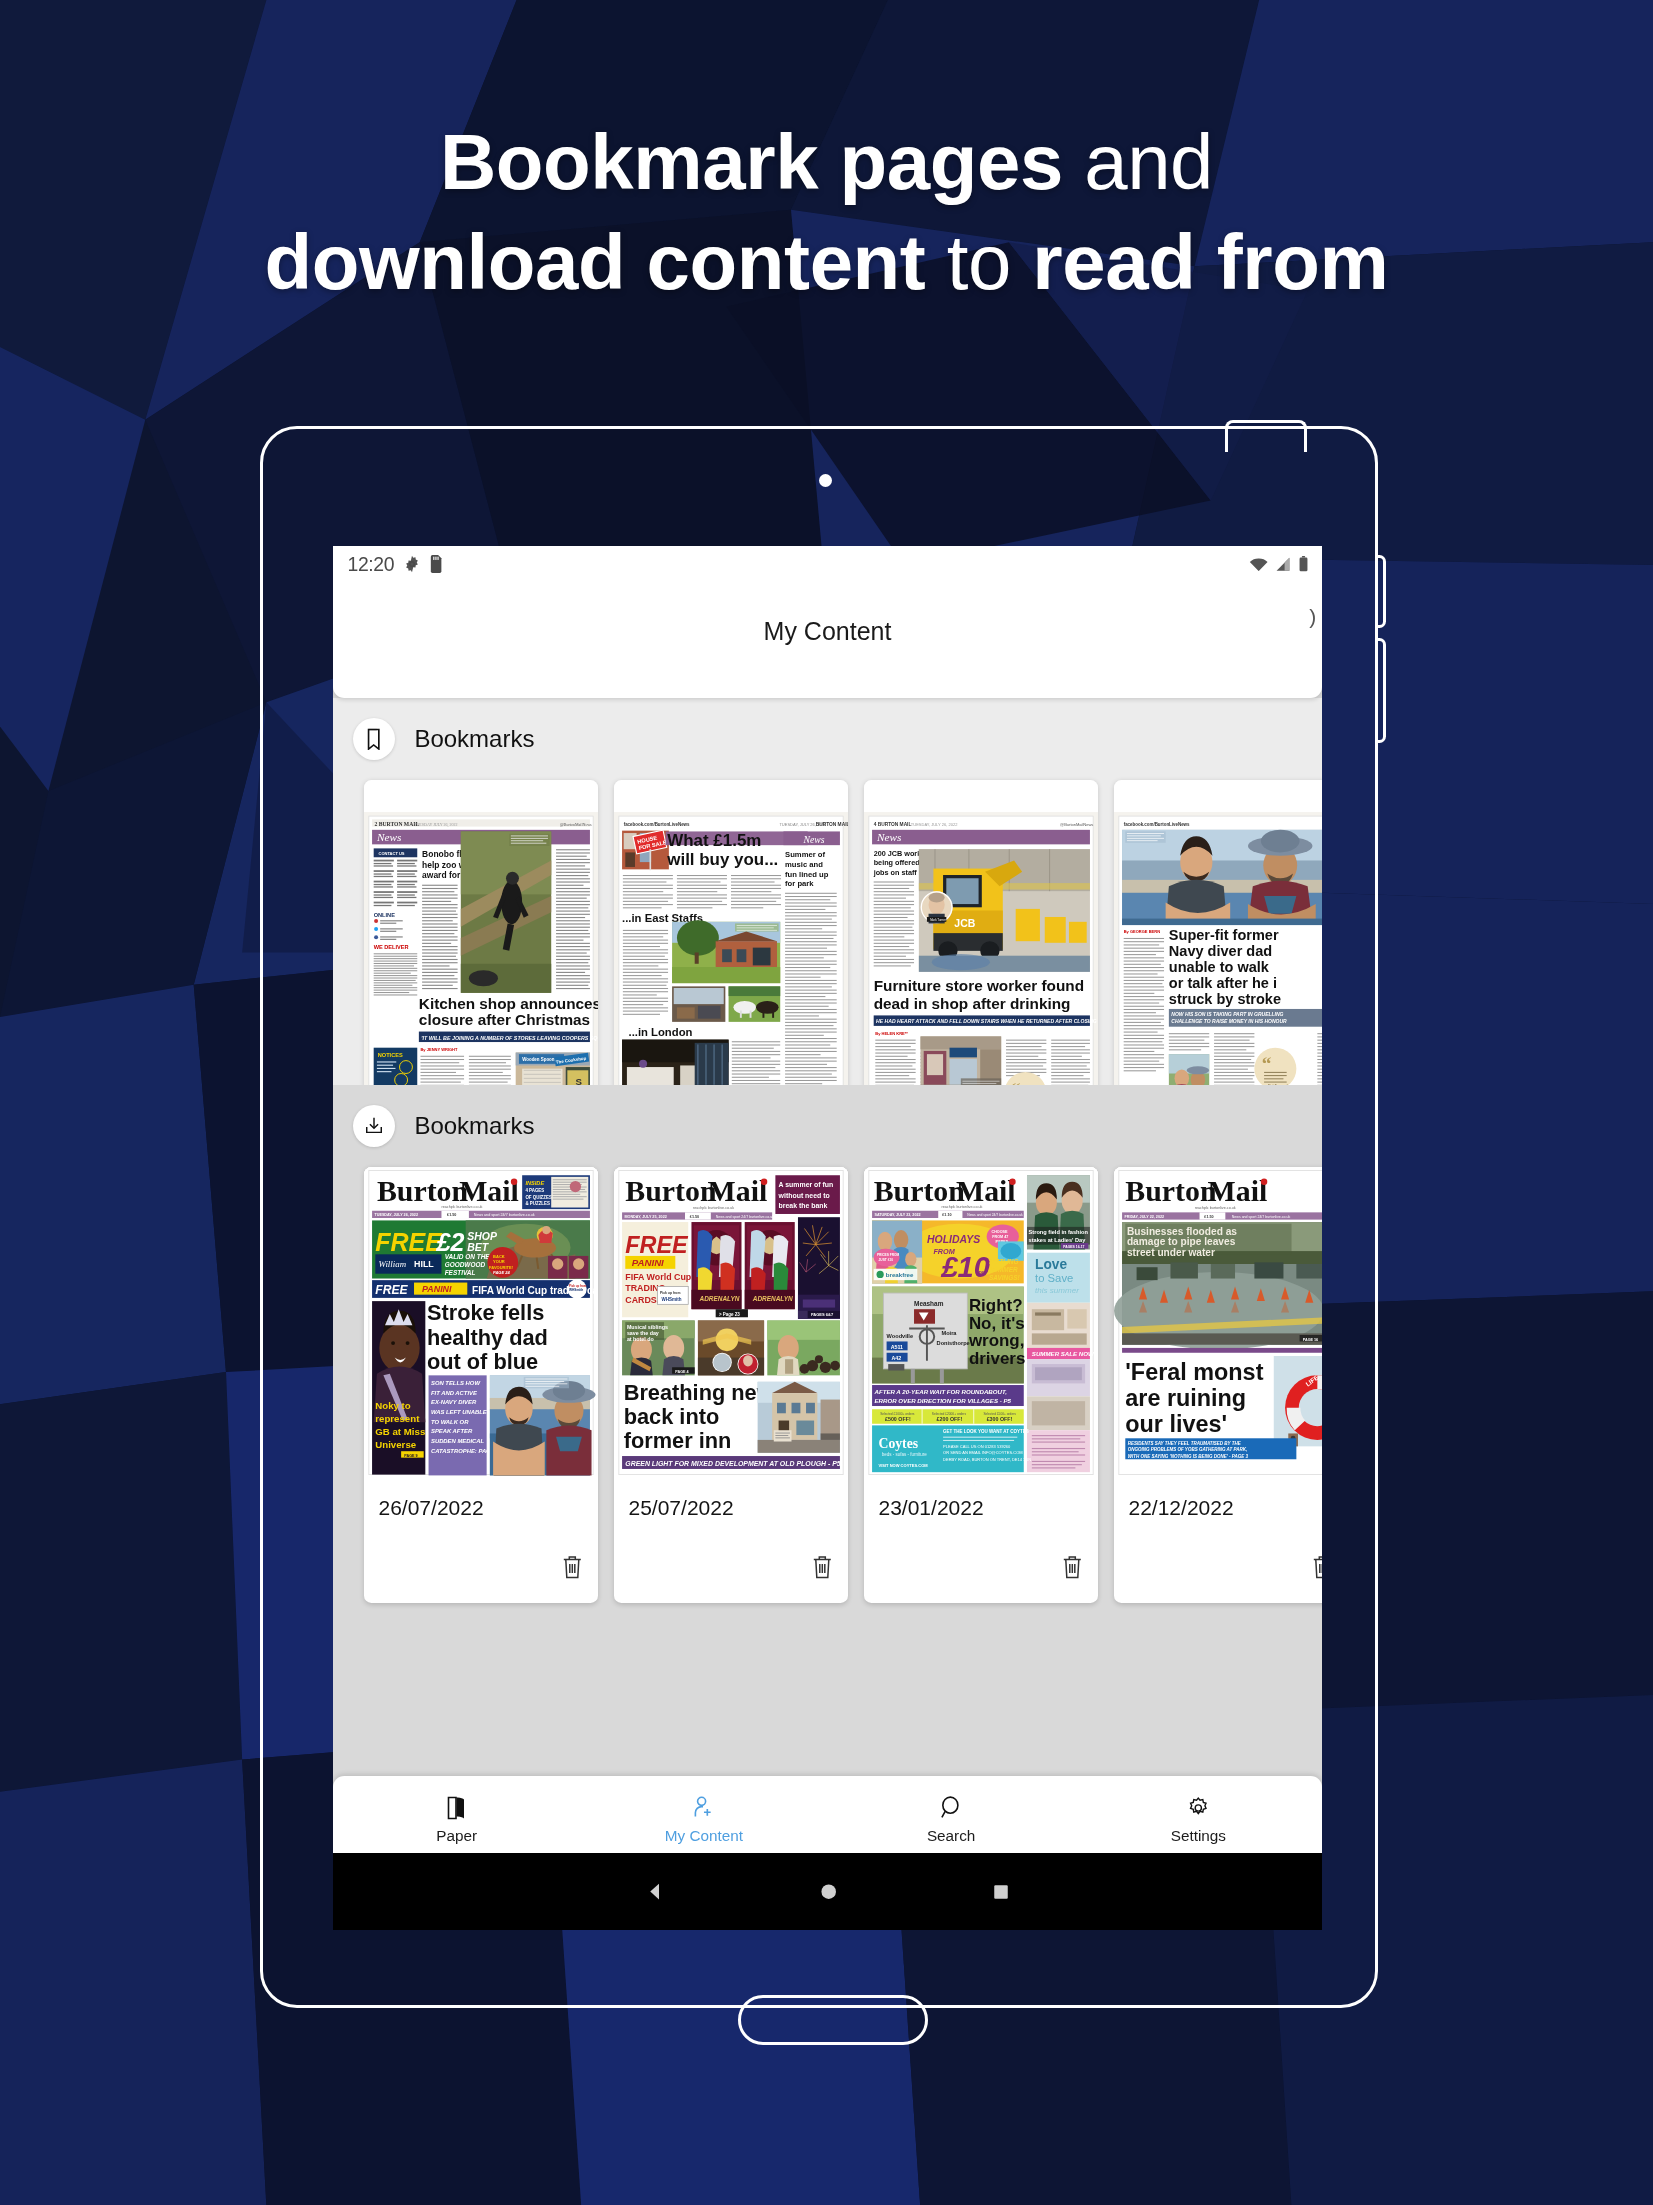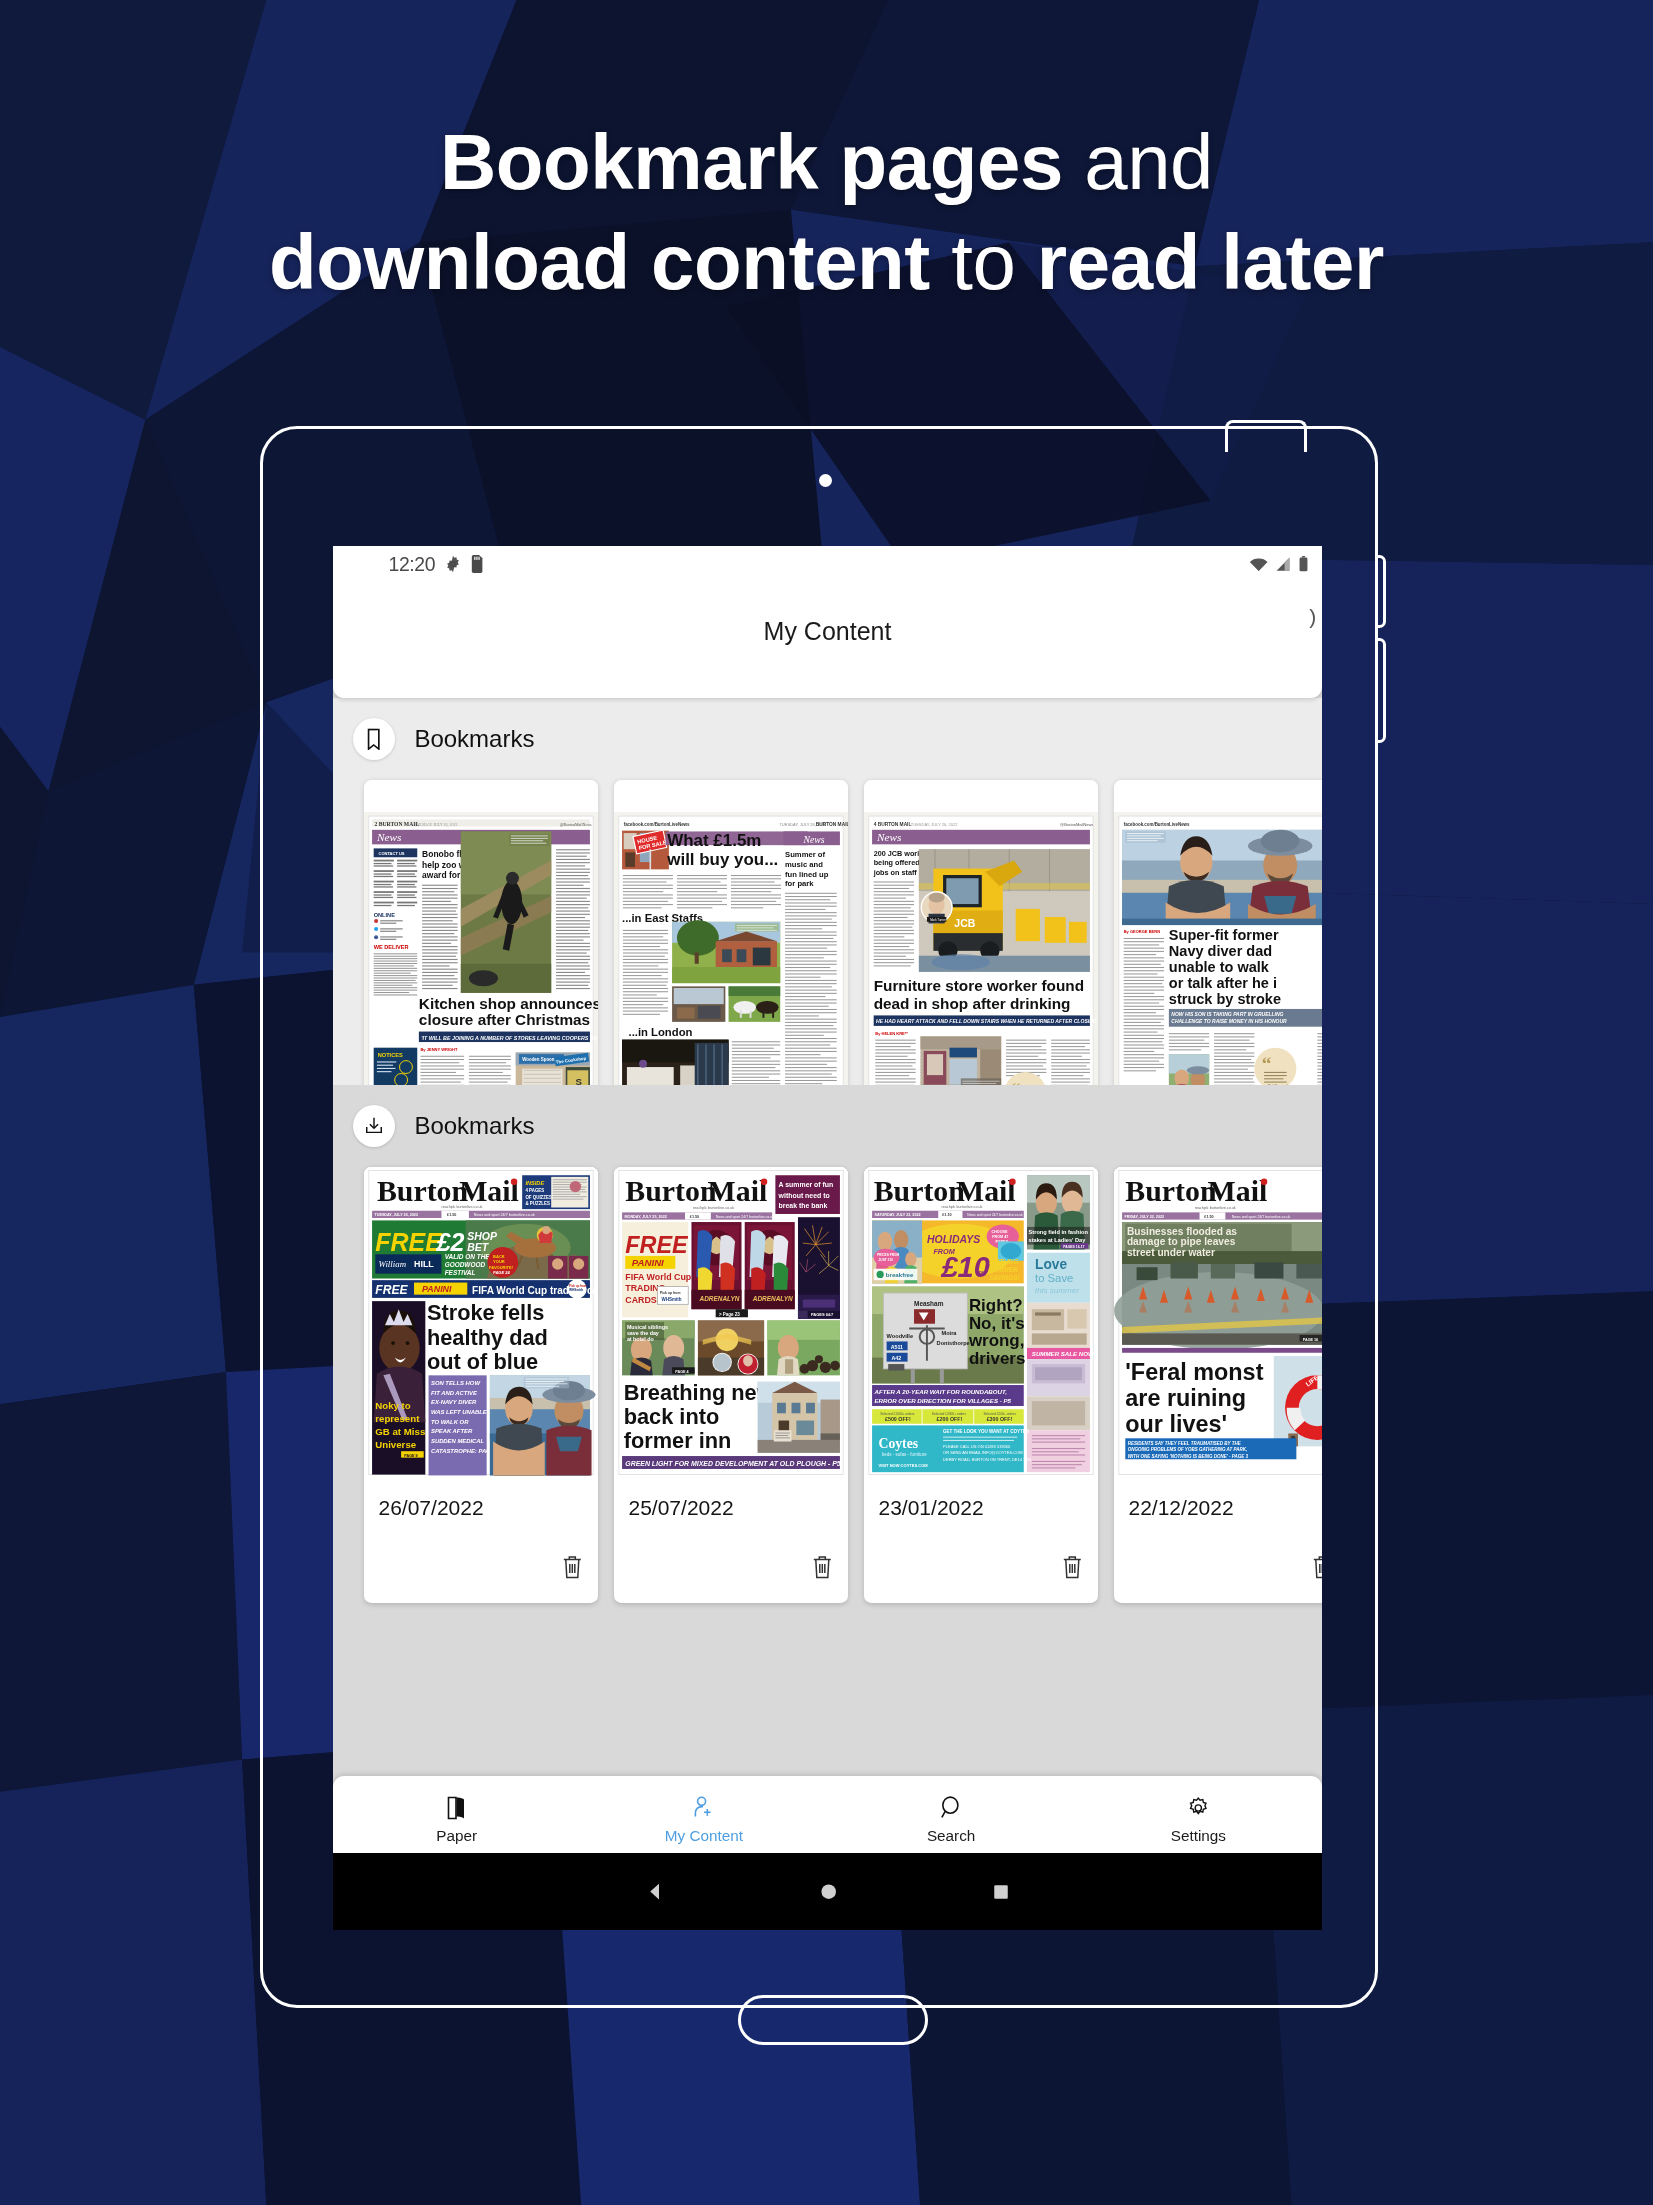--- a/index.html
+++ b/index.html
@@ -99,21 +99,20 @@
   .statusbar {
     position: absolute;
     left: 0; top: 0; width: 989px; height: 36px;
     display: flex; align-items: center;
     padding: 0 14.5px;
   }
   .sb-left { display: flex; align-items: center; gap: 9px; }
   .sb-time {
     font-size: 19.4px; color: #4a4a4a; font-weight: 400;
     letter-spacing: -0.4px;
-    margin-left: 41px;
   }
   .sb-right { margin-left: auto; display: flex; align-items: center; gap: 7.3px; }
   .sb-icon { display: block; }
   .appbar-title {
     position: absolute;
     left: 0; top: 36px; width: 989px; height: 116px;
     display: flex; align-items: center; justify-content: center;
     font-size: 25px; color: #1a1a1a; font-weight: 400;
     padding-bottom: 18px;
   }
@@ -269,21 +268,21 @@
     <polygon points="1100,2140 1560,2120 1600,2732 1140,2732" fill="#0d1534"></polygon>
     <polygon points="1560,2120 2048,2100 2048,2732 1600,2732" fill="#101b44"></polygon>
     <polygon points="900,380 1250,300 1500,620 1120,700" fill="#0a0f26" opacity="0.85"></polygon>
     <polygon points="1250,300 1620,360 1500,620" fill="#121d48" opacity="0.7"></polygon>
     <polygon points="330,870 620,1180 300,1180" fill="#0f1a42" opacity="0.7"></polygon>
   </g>
 </svg>
 
 <div class="headline">
   <div><b>Bookmark pages</b><span> and</span></div>
-  <div><b>download content</b><span> to </span><b>read later</b></div>
+  <div><b>download content</b><span> to </span><b>read from</b></div>
 </div>
 
 <div class="tablet-camera-btn"></div>
 <div class="tablet-side-btn b1"></div>
 <div class="tablet-side-btn b2"></div>
 <div class="tablet-frame"></div>
 <div class="tablet-dot"></div>
 <div class="home-indicator"></div>
 
 <div class="screen">

